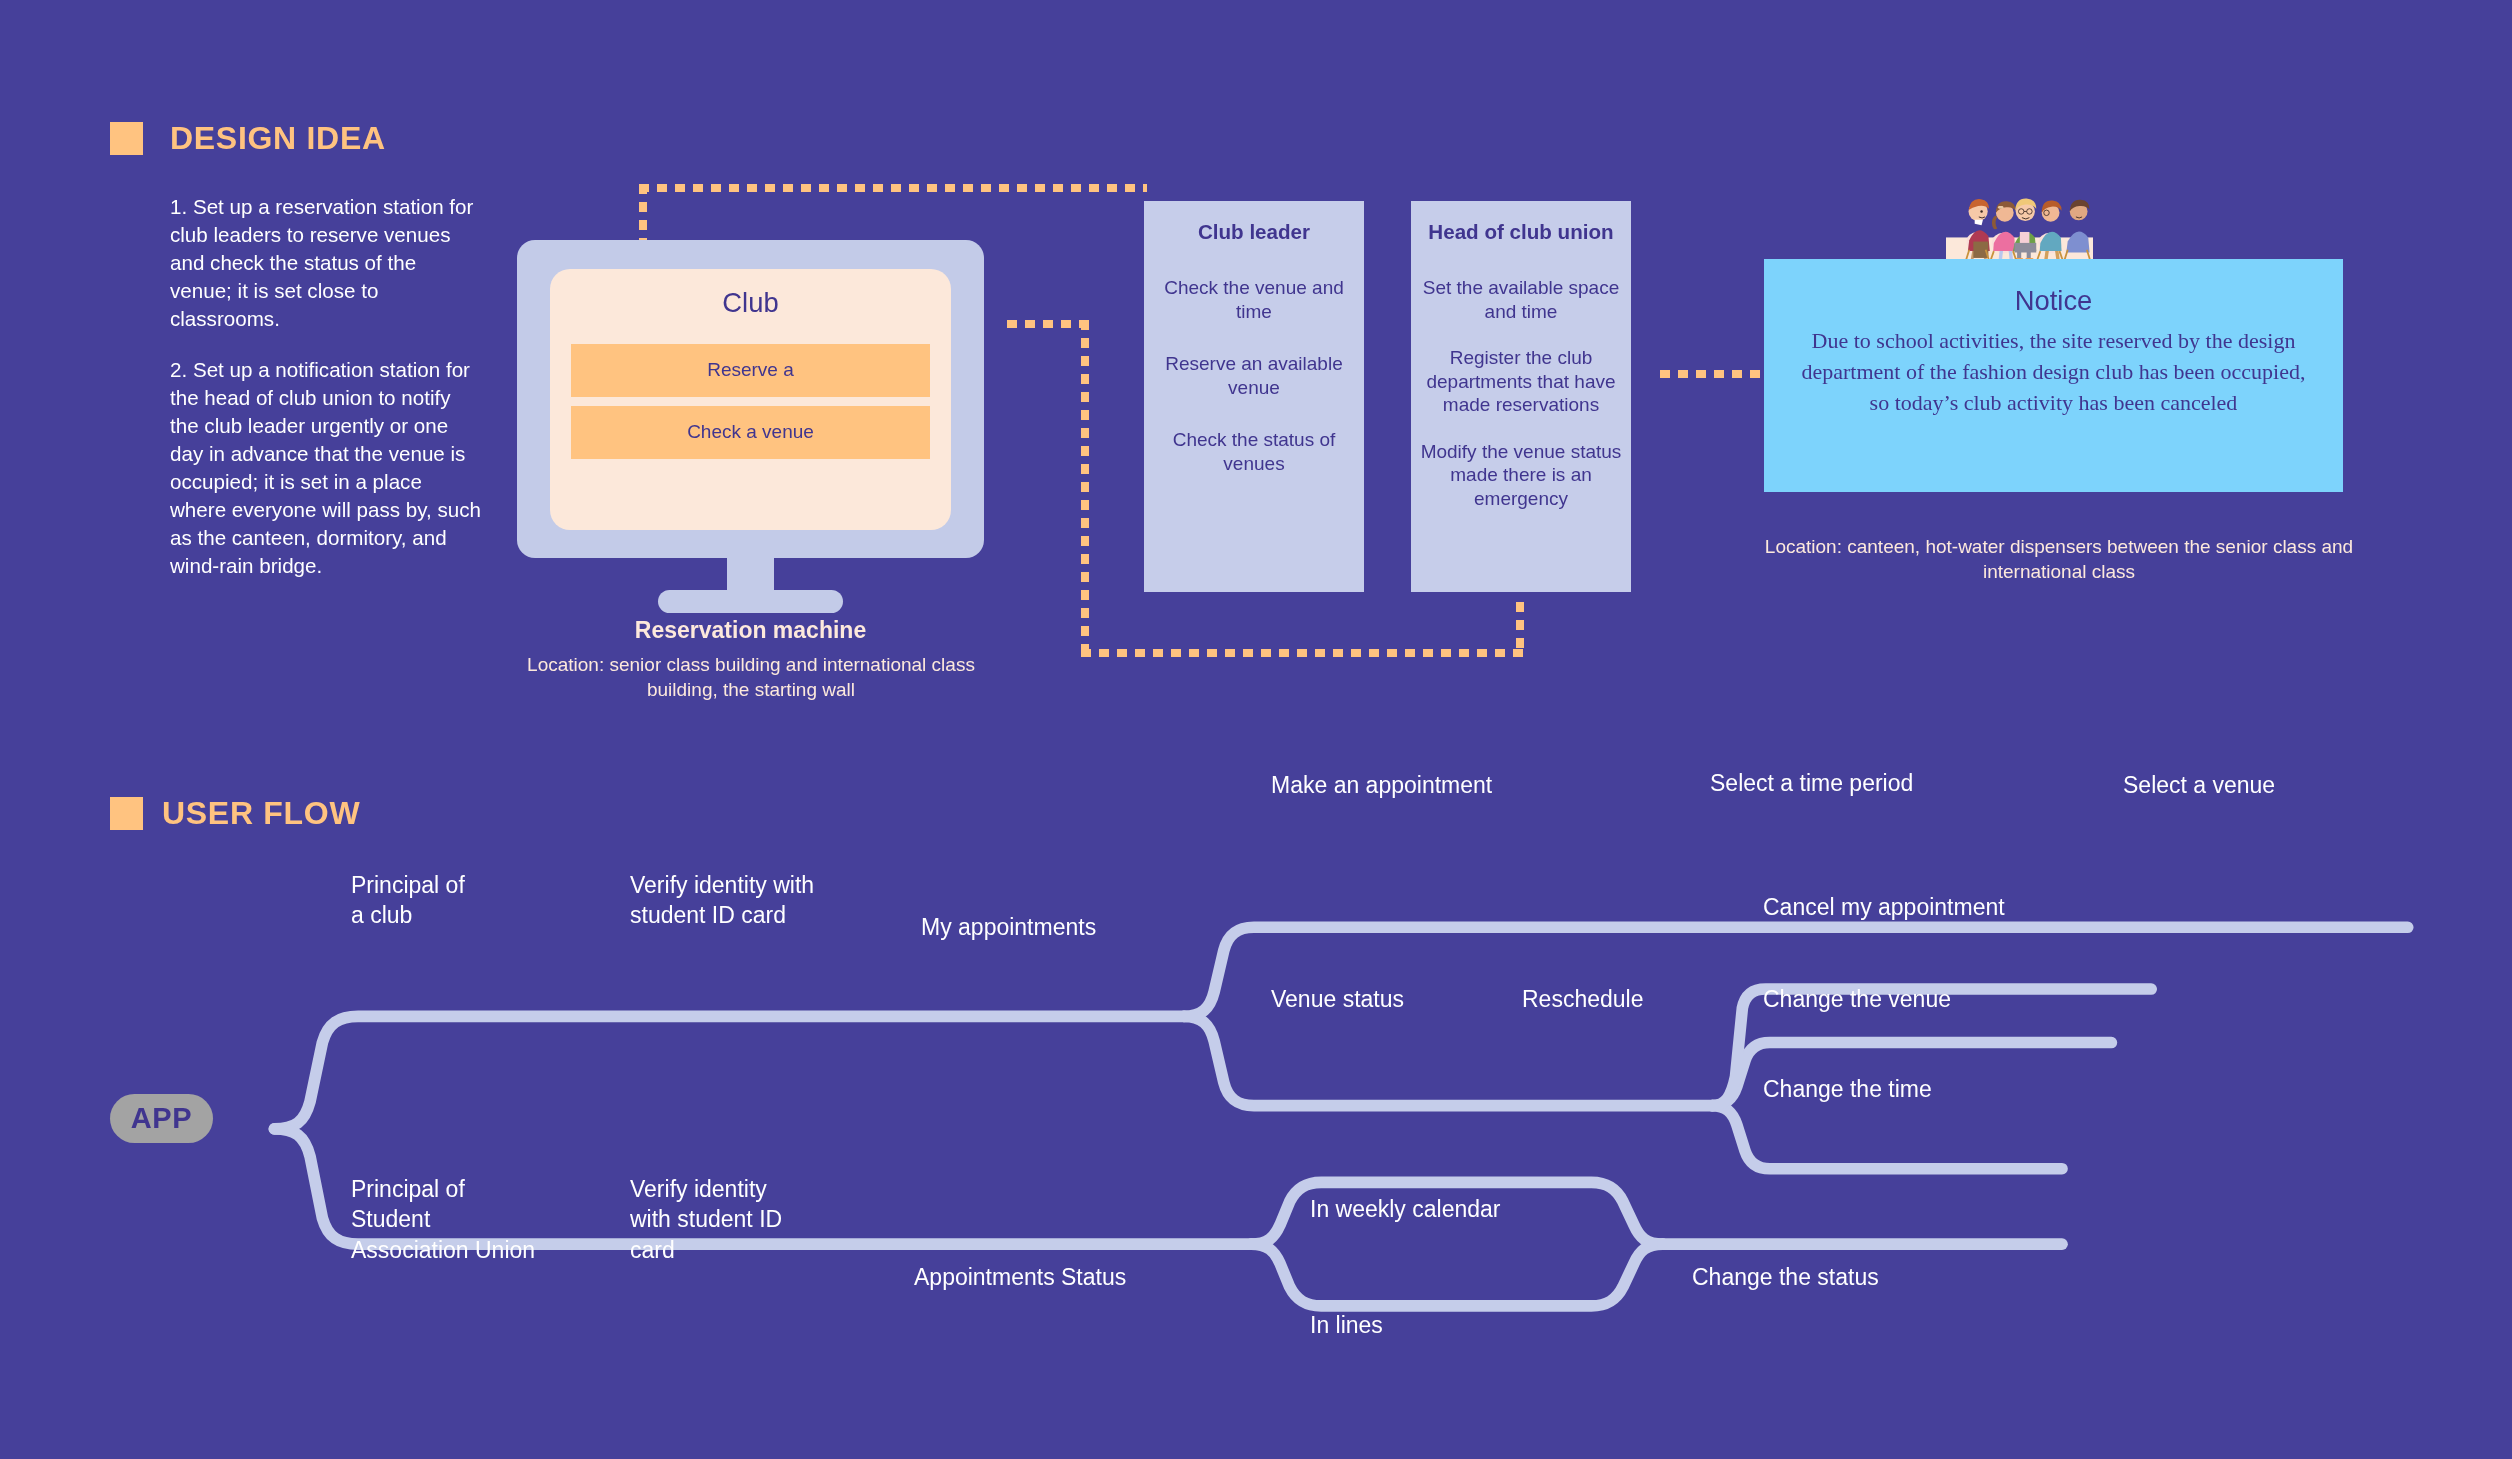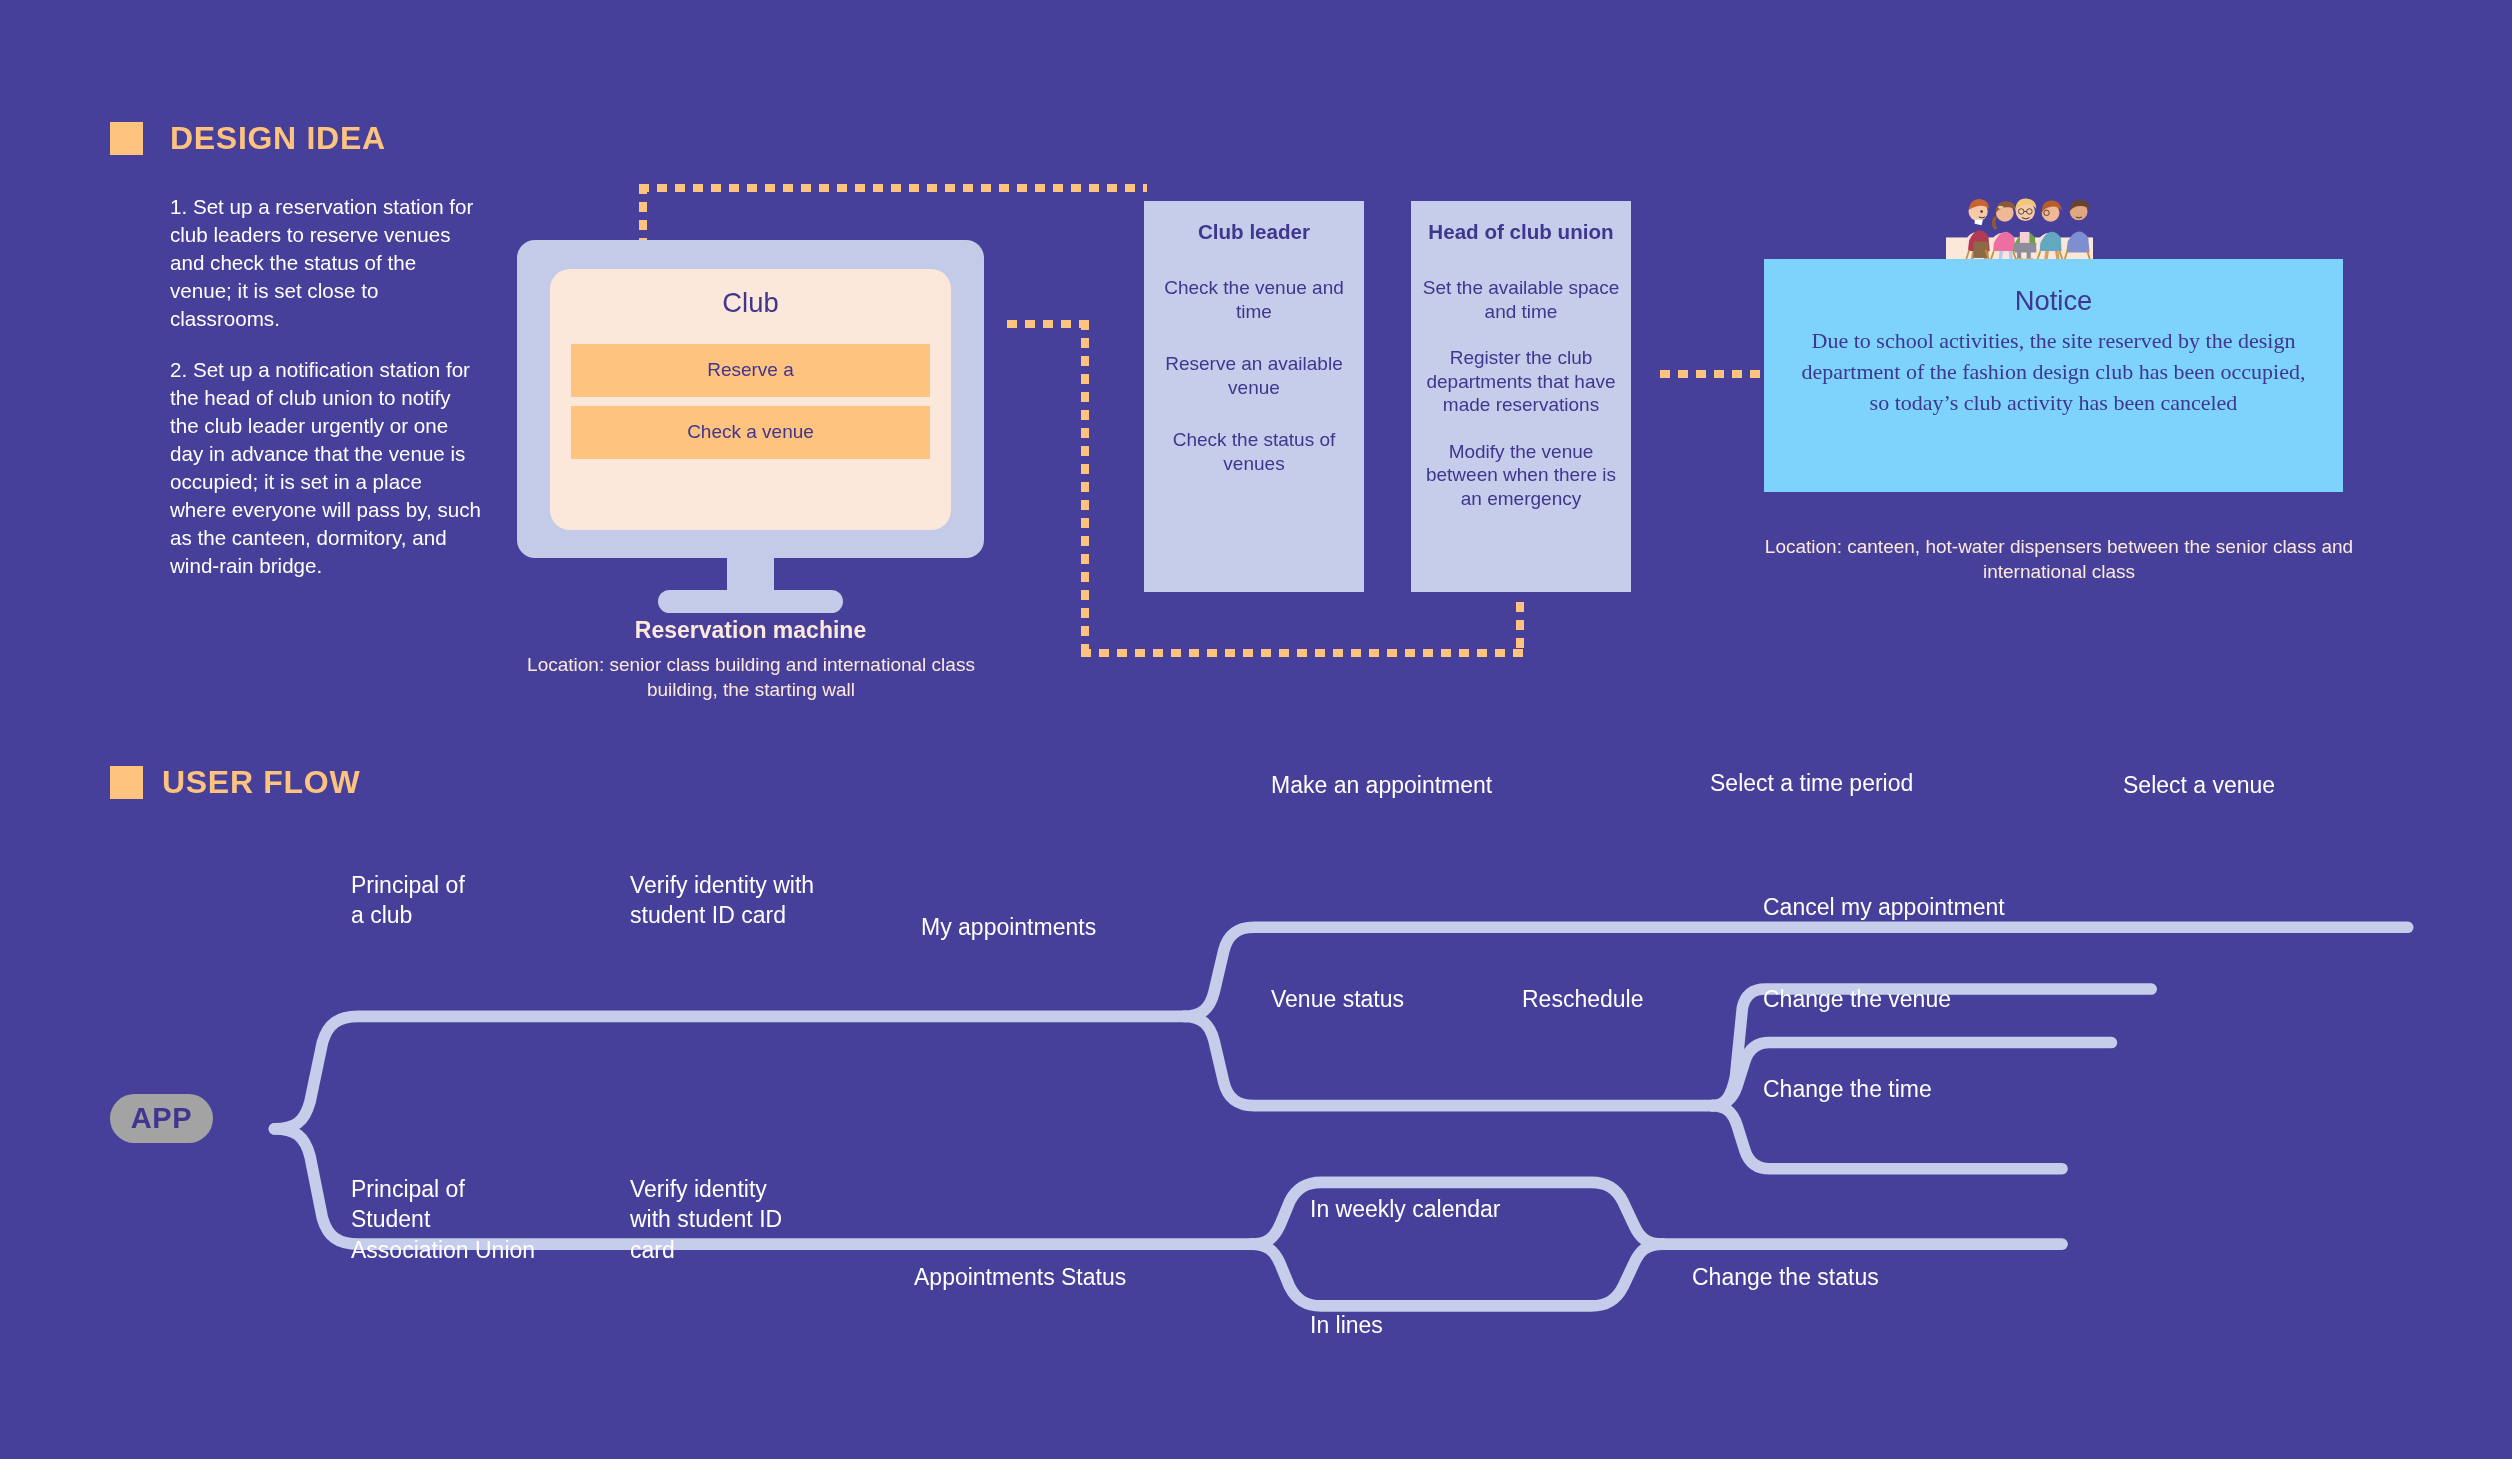--- a/index.html
+++ b/index.html
@@ -140,21 +140,21 @@
     <div class="role-title">Club leader</div>
     <div class="role-item">Check the venue and time</div>
     <div class="role-item">Reserve an available venue</div>
     <div class="role-item">Check the status of venues</div>
   </div>
 
   <div class="role-box" style="left:1411px;top:201px;width:220px;height:391px;">
     <div class="role-title">Head of club union</div>
     <div class="role-item" style="margin-bottom:23px;">Set the available space and time</div>
     <div class="role-item" style="margin-bottom:23px;">Register the club departments that have made reservations</div>
-    <div class="role-item">Modify the venue between when there is an emergency</div>
+    <div class="role-item">Modify the venue status made there is an emergency</div>
   </div>
 
   <div class="people" style="left:1946px;top:192px;">
     <svg viewBox="0 0 215 100" width="147" height="69" xmlns="http://www.w3.org/2000/svg">
 
       <rect x="0" y="66" width="215" height="34" fill="#fce8da"></rect>
 
       <g>
         <ellipse cx="46" cy="72" rx="16" ry="14" fill="#fadfda"></ellipse>
         <rect x="38" y="78" width="4" height="20" fill="#c89b6a" transform="rotate(10 40 88)"></rect>
@@ -224,21 +224,21 @@
       </g>
     </svg>
   </div>
 
   <div class="notice-box" style="left:1764px;top:259px;width:579px;height:233px;">
     <div class="notice-title">Notice</div>
     <div class="notice-body">Due to school activities, the site reserved by the design department of the fashion design club has been occupied, so today’s club activity has been canceled</div>
   </div>
   <div class="notice-loc" style="left:1764px;top:506px;">Location: canteen, hot-water dispensers between the senior class and international class</div>
 
-  <div class="sec-head" style="left:110px;top:764px;">
+  <div class="sec-head" style="left:110px;top:795px;">
     <div class="sec-swatch"></div>
     <div class="sec-title">USER FLOW</div>
   </div>
 
   <svg class="flow-svg" viewBox="0 0 3662 1077" xmlns="http://www.w3.org/2000/svg">
     <g fill="none" stroke="#c5cdea" stroke-width="17" stroke-linecap="round" stroke-linejoin="round">
 
       <path d="M400 596 C 430 596, 444 586, 452 556 L 470 470 C 478 442, 494 432, 522 432 L 1726 432"></path>
       <path d="M400 596 C 430 596, 444 606, 452 636 L 470 726 C 478 754, 494 764, 522 764 L 1824 764"></path>
 

